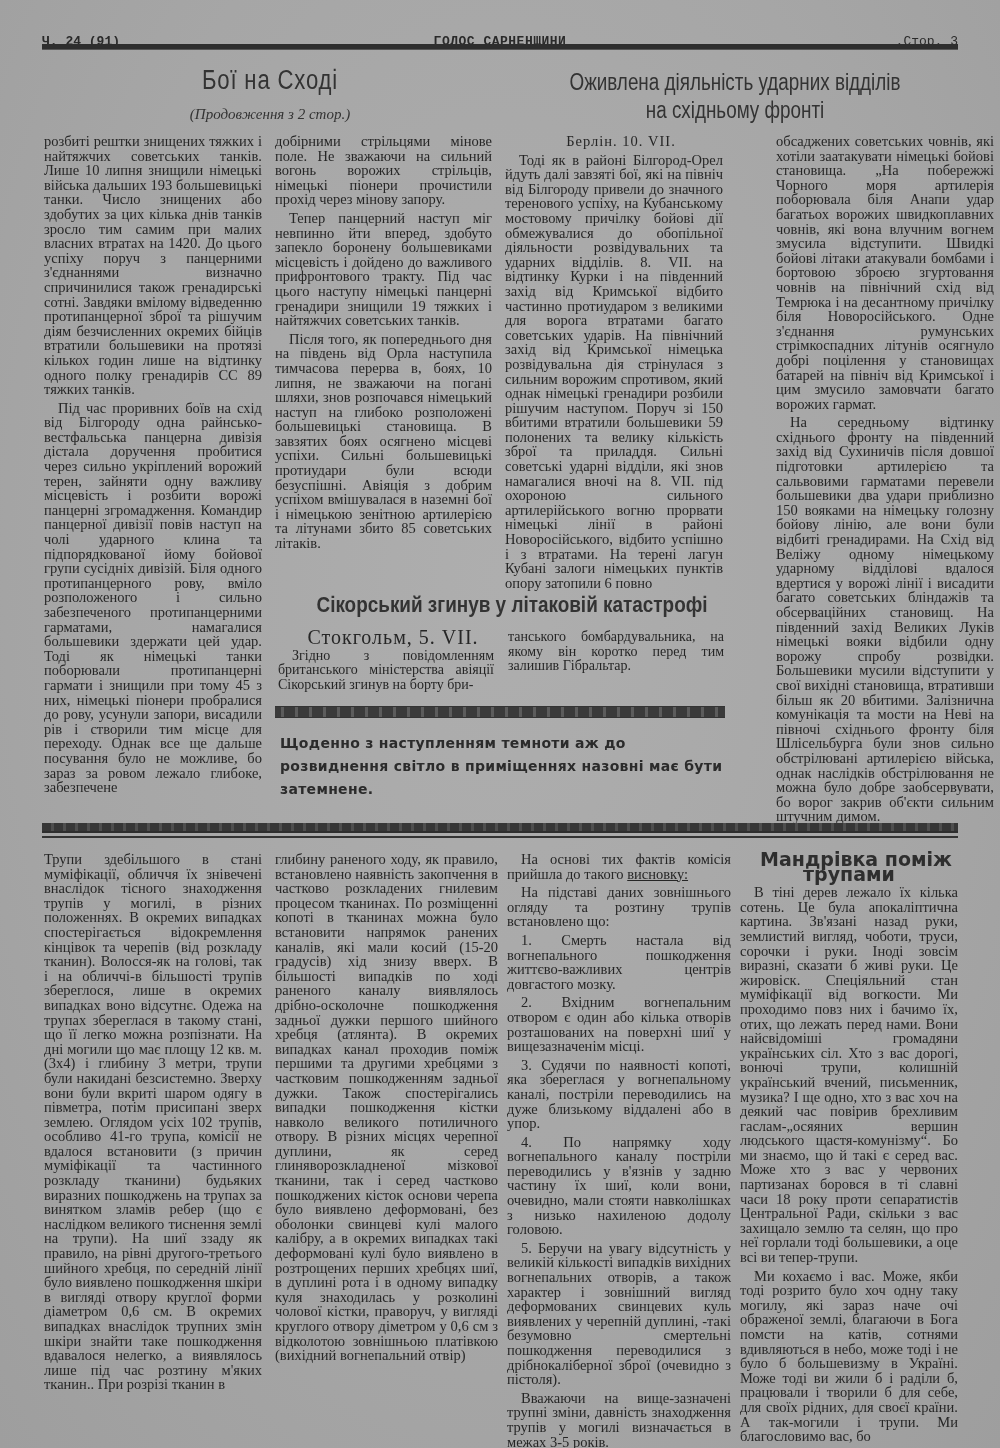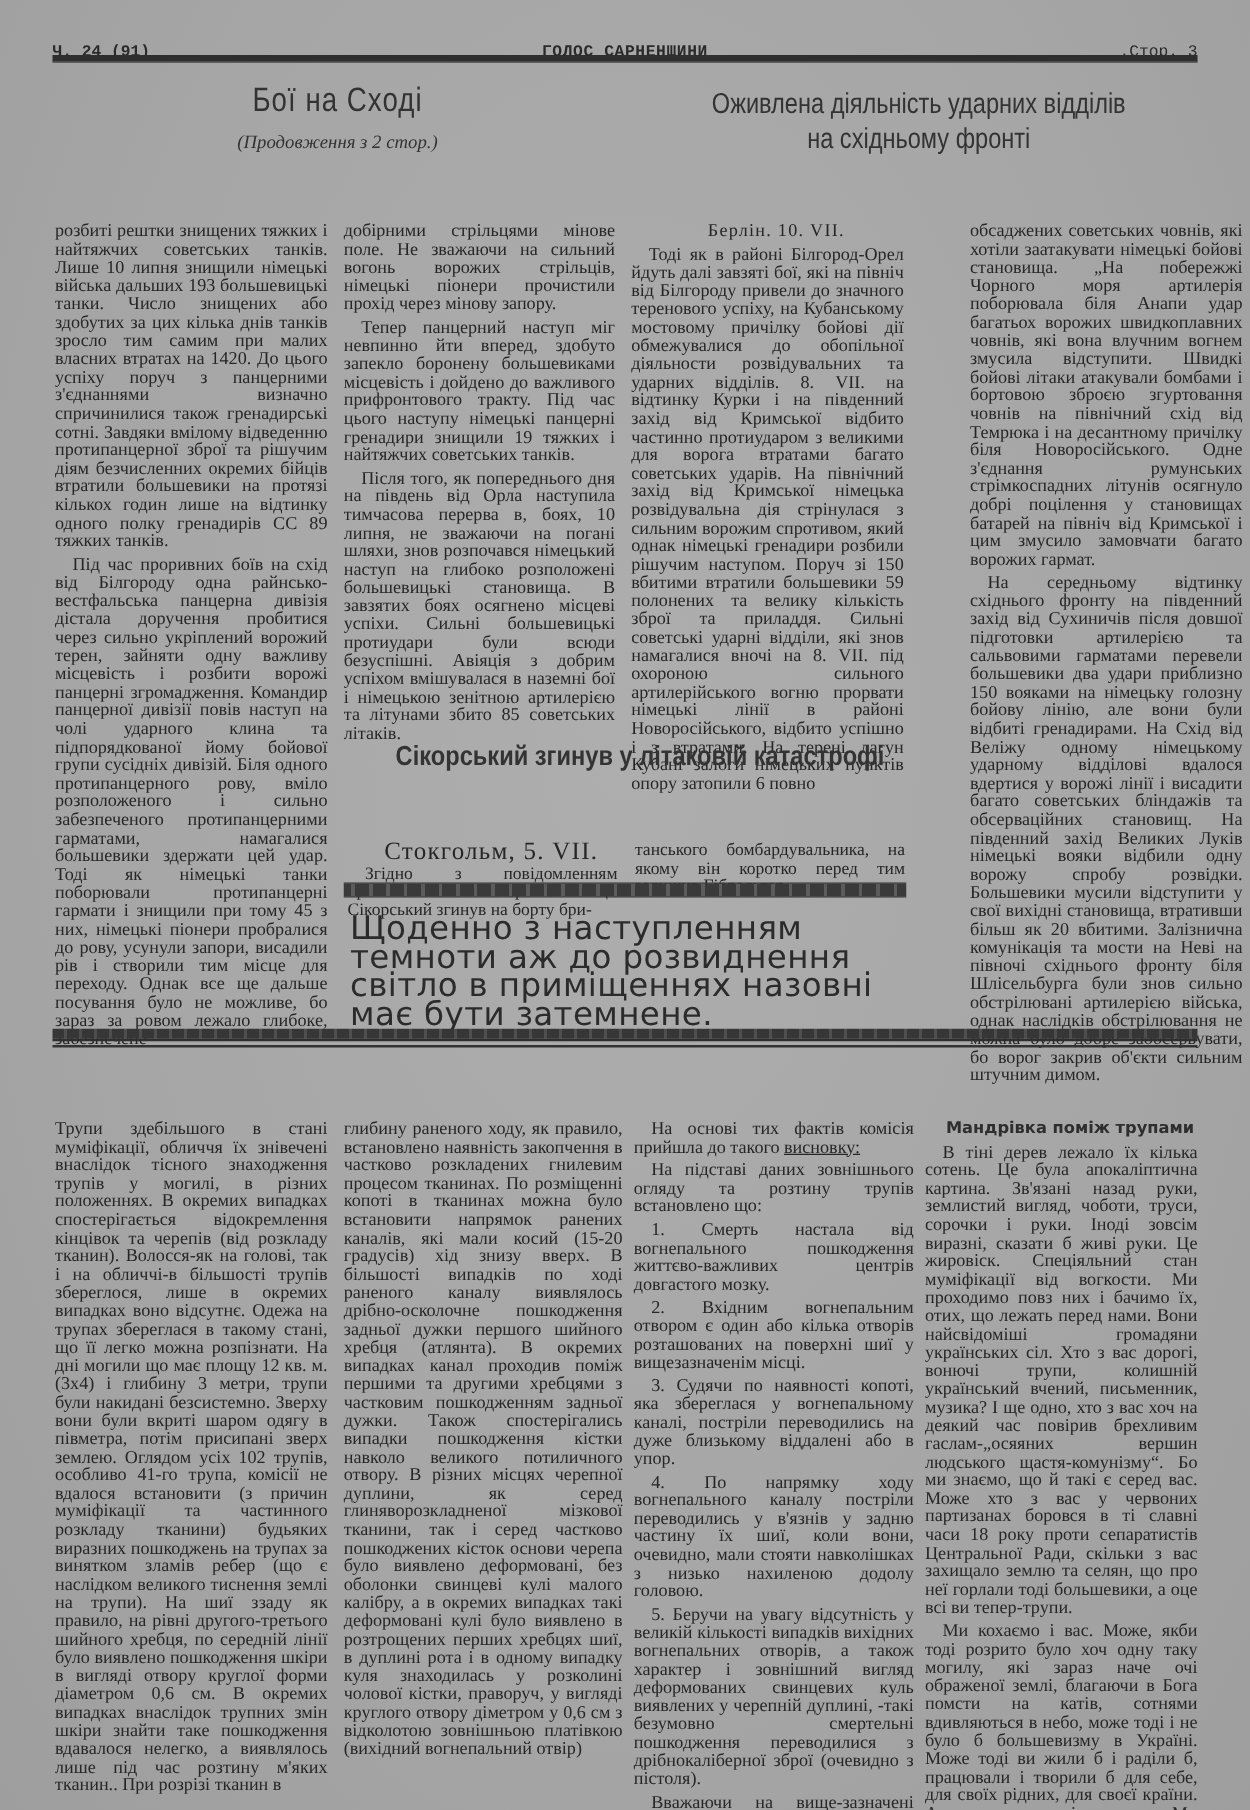--- a/index.html
+++ b/index.html
@@ -35,53 +35,52 @@
   .sub-left {
     position: absolute; left: 40px; width: 460px; top: 106px; text-align: center;
     font-style: italic; font-size: 15px; color: #333;
   }
   .h-right { left: 500px; width: 470px; top: 68px; font-size: 23px; line-height: 28px; font-weight: normal; }
   .col {
     position: absolute;
     font-size: 14.5px; line-height: 14.6px;
     text-align: justify; color: #262626;
     hyphens: manual;
-    margin-top: 44px;
   }
   .col p { margin: 0 0 4px 0; text-indent: 14px; }
   .col p.noindent { text-indent: 0; }
   .dateline { text-align: center; letter-spacing: 1px; margin-bottom: 0; }
   .dateline-c { text-align: center; font-size: 20px; }
   .sik-title {
     position: absolute; left: 282px; width: 460px; top: 592px; text-align: center;
     font-family: "Liberation Sans", "DejaVu Sans", sans-serif;
     font-size: 22px; font-weight: bold; color: #333;
     transform: scaleX(0.86); transform-origin: center;
   }
   .sik-col { font-size: 14px; line-height: 14.5px; }
   .rule-mid {
     position: absolute; left: 275px; width: 450px; top: 706px; height: 10px;
     border-top: 1px solid #333; border-bottom: 1px solid #333;
     background: repeating-linear-gradient(90deg, #3a3a3a 0 6px, #5c5c5c 6px 9px, #3a3a3a 9px 14px);
   }
   .blackout {
     position: absolute; left: 280px; width: 452px; top: 732px;
     font-family: "DejaVu Sans", "Liberation Sans", sans-serif;
-    font-weight: normal; font-size: 26px; line-height: 23px; color: #2b2b2b;
+    font-weight: bold; font-size: 14px; line-height: 23px; color: #2b2b2b;
     letter-spacing: 0.3px;
   }
   .rule-bottom {
     position: absolute; left: 42px; width: 916px; top: 823px; height: 8px;
     background: repeating-linear-gradient(90deg, #363636 0 9px, #4e4e4e 9px 12px);
     border-bottom: 2px solid #2e2e2e;
   }
   .rule-bottom2 { position: absolute; left: 42px; width: 916px; top: 836px; height: 2px; background: #333; }
   .mandr-title {
     font-family: "DejaVu Sans", "Liberation Sans", sans-serif;
-    font-weight: bold; font-size: 13px; text-align: center; margin: 0 0 2px 0;
+    font-weight: bold; font-size: 19px; text-align: center; margin: 0 0 2px 0;
     color: #2e2e2e;
   }
   .underline { text-decoration: underline; }
 </style>
 </head>
 <body>
 
 <div class="page">
 
   <div class="masthead">

